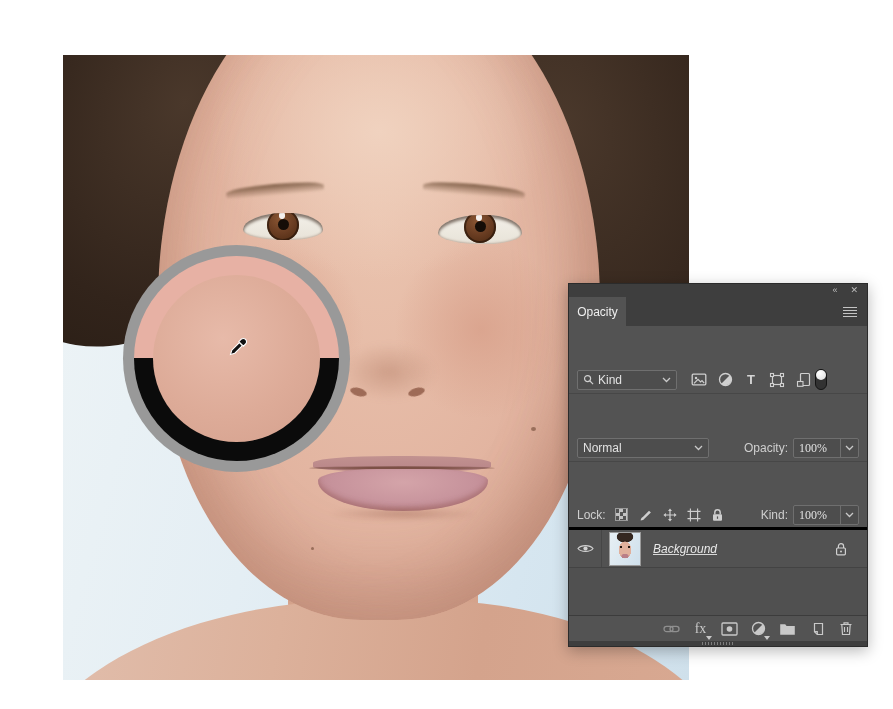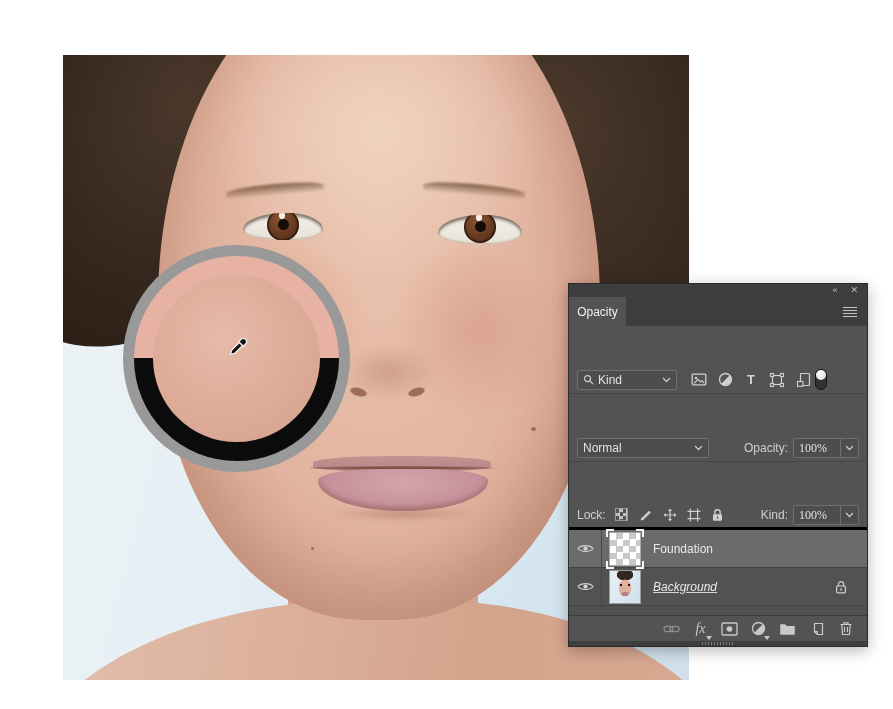--- a/index.html
+++ b/index.html
@@ -145,21 +145,21 @@
               linear-gradient(115deg,#e7eff4,#cfe0ec); }
   .layer-name { margin-left:12px; color:#e9e9e9; }
   .italic { font-style:italic; }
   .row-lock { margin-left:auto; margin-right:20px; display:flex; }
 
   .panel-empty { flex:1; background:#505050; }
   .footer { height:26px; border-top:1px solid #3c3c3c; background:#535353;
             display:flex; align-items:center; justify-content:flex-end; gap:12px;
             padding-right:13px; flex:none; }
   .fico { position:relative; display:flex; align-items:center; justify-content:center; width:17px; height:17px; }
-  .fx-text { font-family:"Liberation Serif", serif; font-style:italic; font-size:14px; color:#c9c9c9; }
+  .fx-text { font-family:"Liberation Serif", serif; font-size:14px; color:#c9c9c9; }
   .mini-arrow { position:absolute; right:-3px; bottom:-3px; width:0; height:0;
             border-left:3px solid transparent; border-right:3px solid transparent;
             border-top:4px solid #c9c9c9; }
   .grip-strip { height:5px; background:#3e3e3e; flex:none; display:flex; align-items:center; justify-content:center; }
   .grip { width:32px; height:3px;
             background:repeating-linear-gradient(90deg,#7d7d7d 0 1px, transparent 1px 3px); }
   svg { display:block; }
 </style>
 </head>
 <body>
@@ -328,35 +328,20 @@
         <span class="vchev">
           <svg class="chev" viewBox="0 0 9 6">
             <path d="M1 1 L4.5 4.5 L8 1" fill="none" stroke="#c9c9c9" stroke-width="1.3"></path>
           </svg>
         </span>
       </div>
     </div>
 
     <div class="layer-list">
 
-      <div class="layer-row row-selected">
-        <div class="eye-cell">
-          <svg width="17" height="11" viewBox="0 0 17 11">
-            <path d="M1 5.5 C4 1.6 13 1.6 16 5.5 C13 9.4 4 9.4 1 5.5 Z" fill="none" stroke="#d2d2d2" stroke-width="1.2"></path>
-            <circle cx="8.5" cy="5.5" r="2.1" fill="#d2d2d2"></circle>
-          </svg>
-        </div>
-        <div class="thumb thumb-checker">
-          <span class="bk tl"></span>
-          <span class="bk tr"></span>
-          <span class="bk bl"></span>
-          <span class="bk br"></span>
-        </div>
-        <span class="layer-name">Foundation</span>
-      </div>
 
       <div class="layer-row row-normal">
         <div class="eye-cell">
           <svg width="17" height="11" viewBox="0 0 17 11">
             <path d="M1 5.5 C4 1.6 13 1.6 16 5.5 C13 9.4 4 9.4 1 5.5 Z" fill="none" stroke="#d2d2d2" stroke-width="1.2"></path>
             <circle cx="8.5" cy="5.5" r="2.1" fill="#d2d2d2"></circle>
           </svg>
         </div>
         <div class="thumb thumb-photo"></div>
         <span class="layer-name italic">Background</span>

